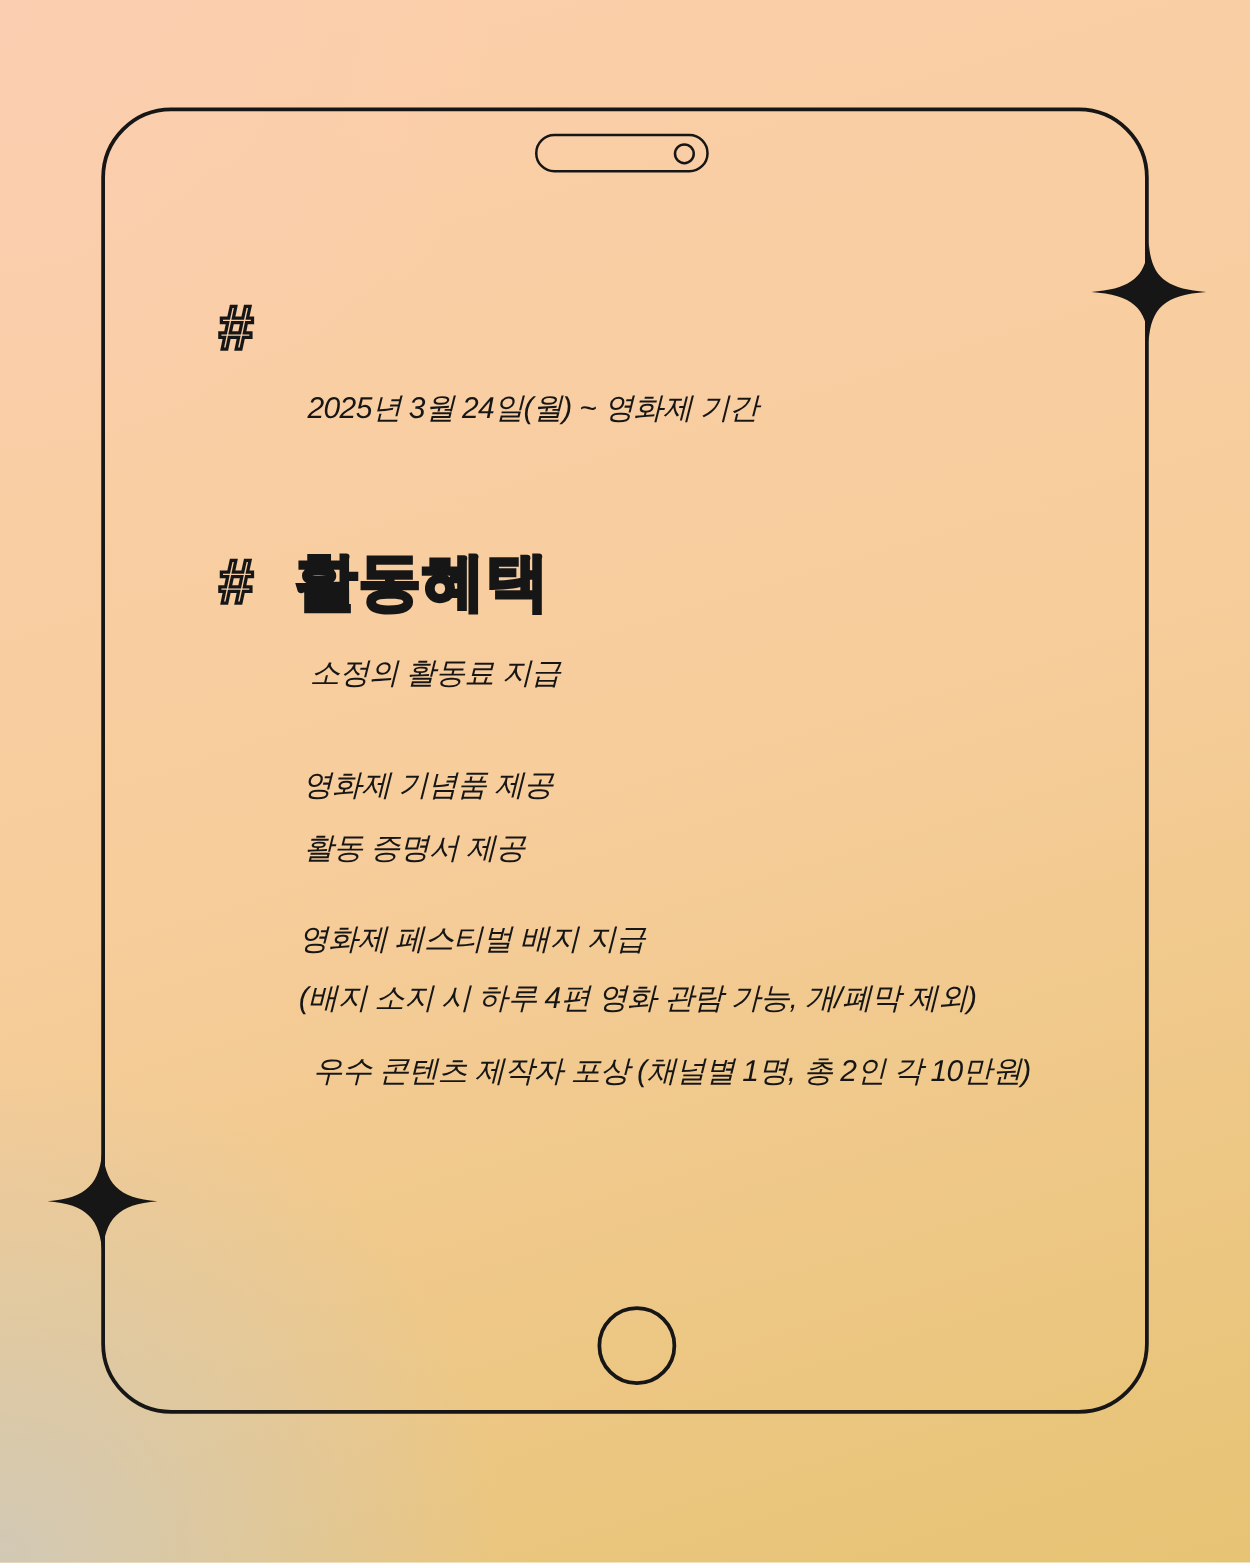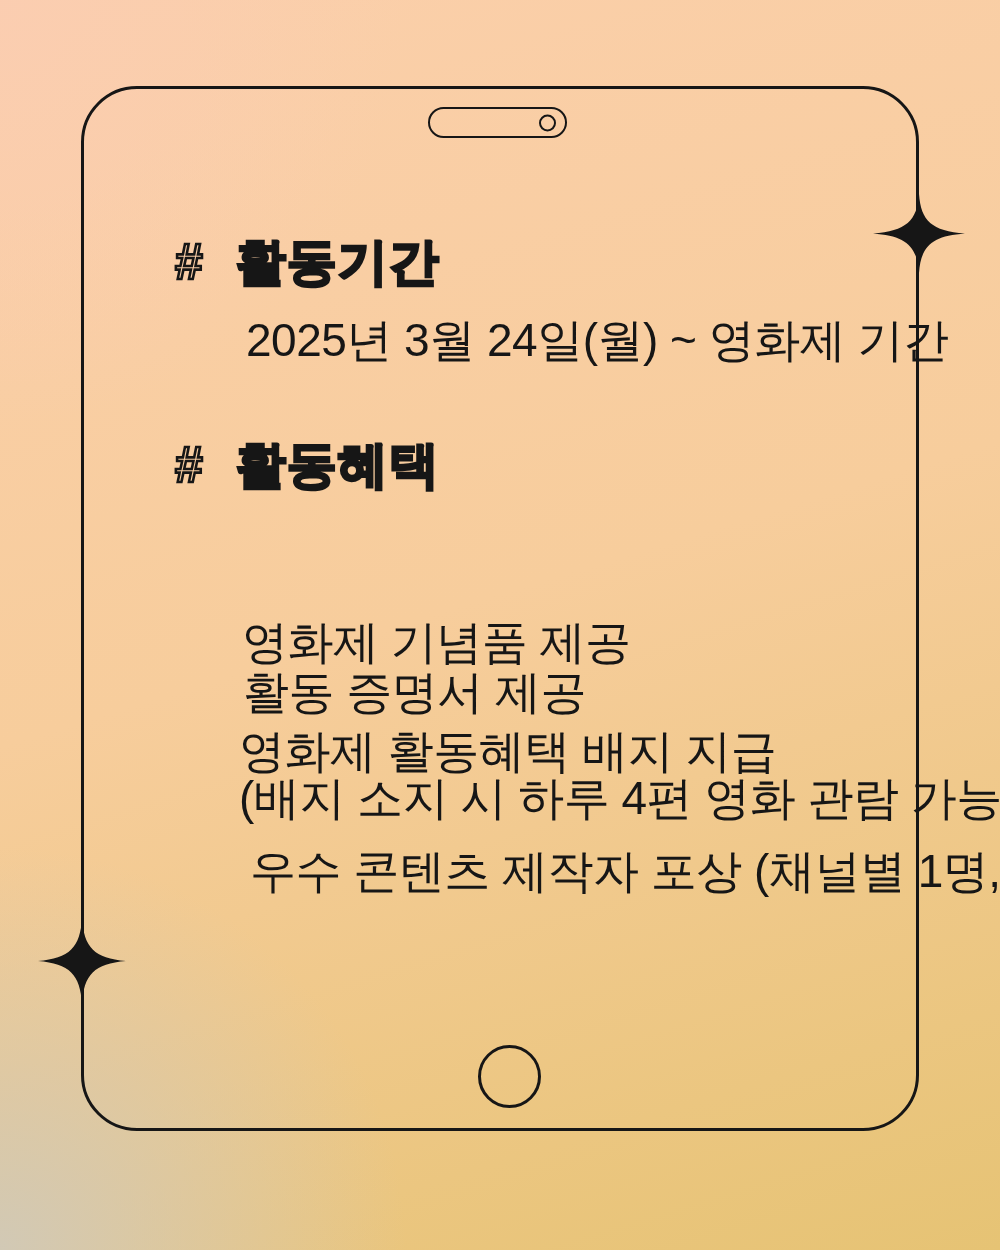--- a/index.html
+++ b/index.html
@@ -71,26 +71,27 @@
     .section-title .outline-text {
       color: transparent;
       -webkit-text-stroke: 2.6px #161616;
     }
   }
   .title-period { left: 175px; top: 232px; }
   .title-benefit { left: 175px; top: 435px; }
 
   .body-line {
     position: absolute;
-    font-size: 46px;
+    font-size: 24px;
     line-height: 1.25;
     font-weight: 500;
     letter-spacing: -0.5px;
     color: #161616;
     white-space: nowrap;
+    font-style: italic;
   }
   .date-line { left: 246px; top: 312px; }
 
   .benefit-1 { left: 248px; top: 524px; }
   .benefit-2 { left: 242px; top: 594px; margin-top: 20px; }
   .benefit-3 { left: 243px; top: 664px; }
   .benefit-4 { left: 239px; top: 728px; line-height: 47px; }
   .benefit-4 .subtext { display: block; }
   .benefit-5 { left: 250px; top: 843px; }
   .benefit-6 { left: 250px; top: 911px; }
@@ -115,33 +116,33 @@
   </div>
 
   <div class="sparkle sparkle-left">
     <svg viewBox="0 0 100 100" preserveAspectRatio="none" aria-hidden="true">
       <path d="M50 0 C52 34 64 47 100 50 C64 53 52 66 50 100 C48 66 36 53 0 50 C36 47 48 34 50 0 Z" fill="#161616"></path>
     </svg>
   </div>
 
   <div class="section-title title-period">
     <span class="outline-text">#</span>
-    <span class="outline-text">활동기간</span>
   </div>
 
   <div class="body-line date-line">2025년 3월 24일(월) ~ 영화제 기간</div>
 
   <div class="section-title title-benefit">
     <span class="outline-text">#</span>
     <span class="outline-text">활동혜택</span>
   </div>
 
+  <div class="body-line benefit-1">소정의 활동료 지급</div>
   <div class="body-line benefit-2">영화제 기념품 제공</div>
   <div class="body-line benefit-3">활동 증명서 제공</div>
 
   <div class="body-line benefit-4">
-    <span>영화제 활동혜택 배지 지급</span>
+    <span>영화제 페스티벌 배지 지급</span>
     <span class="subtext">(배지 소지 시 하루 4편 영화 관람 가능, 개/폐막 제외)</span>
   </div>
 
   <div class="body-line benefit-5">우수 콘텐츠 제작자 포상 (채널별 1명, 총 2인 각 10만원)</div>
 
 </div>
 
 </body></html>

